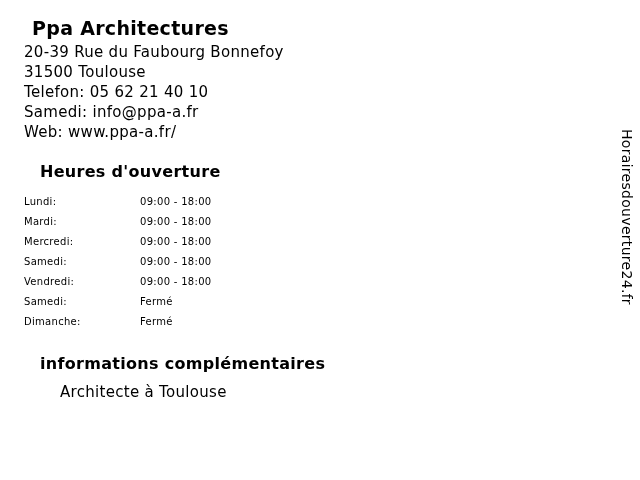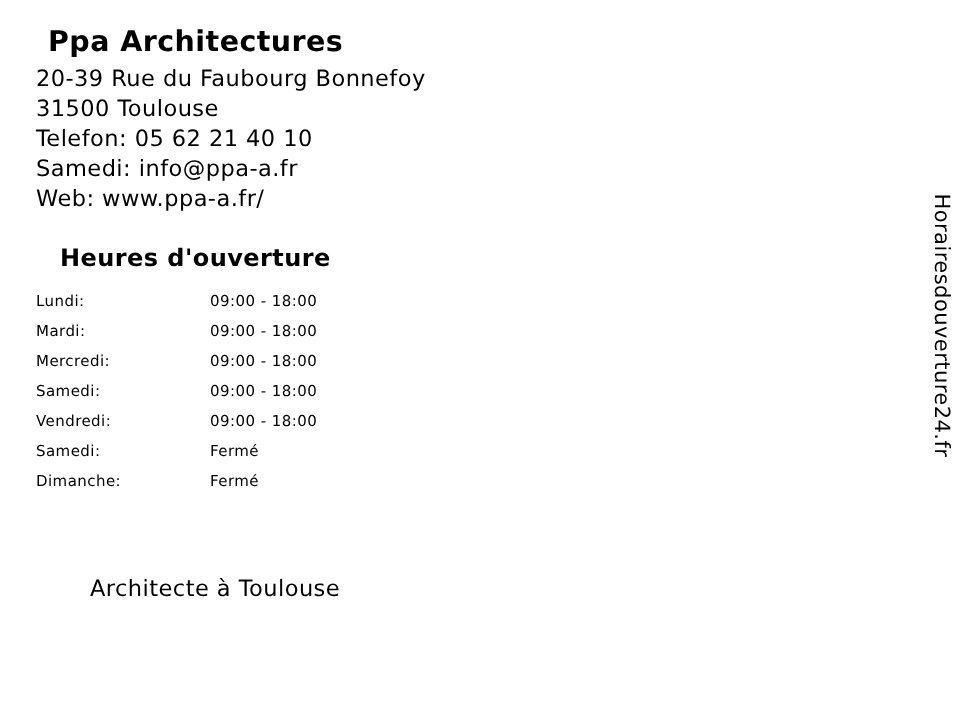--- a/index.html
+++ b/index.html
@@ -118,18 +118,19 @@
     <div class="hours-row">
       <span class="hours-day">Samedi:</span>
       <span class="hours-value">Fermé</span>
     </div>
     <div class="hours-row">
       <span class="hours-day">Dimanche:</span>
       <span class="hours-value">Fermé</span>
     </div>
   </div>
 
+  <h2 class="section-title info-title">informations complémentaires</h2>
 
   <div class="info-text">Architecte à Toulouse</div>
 
   <div class="branding">Horairesdouverture24.fr</div>
 
 </div>
 
 </body></html>

